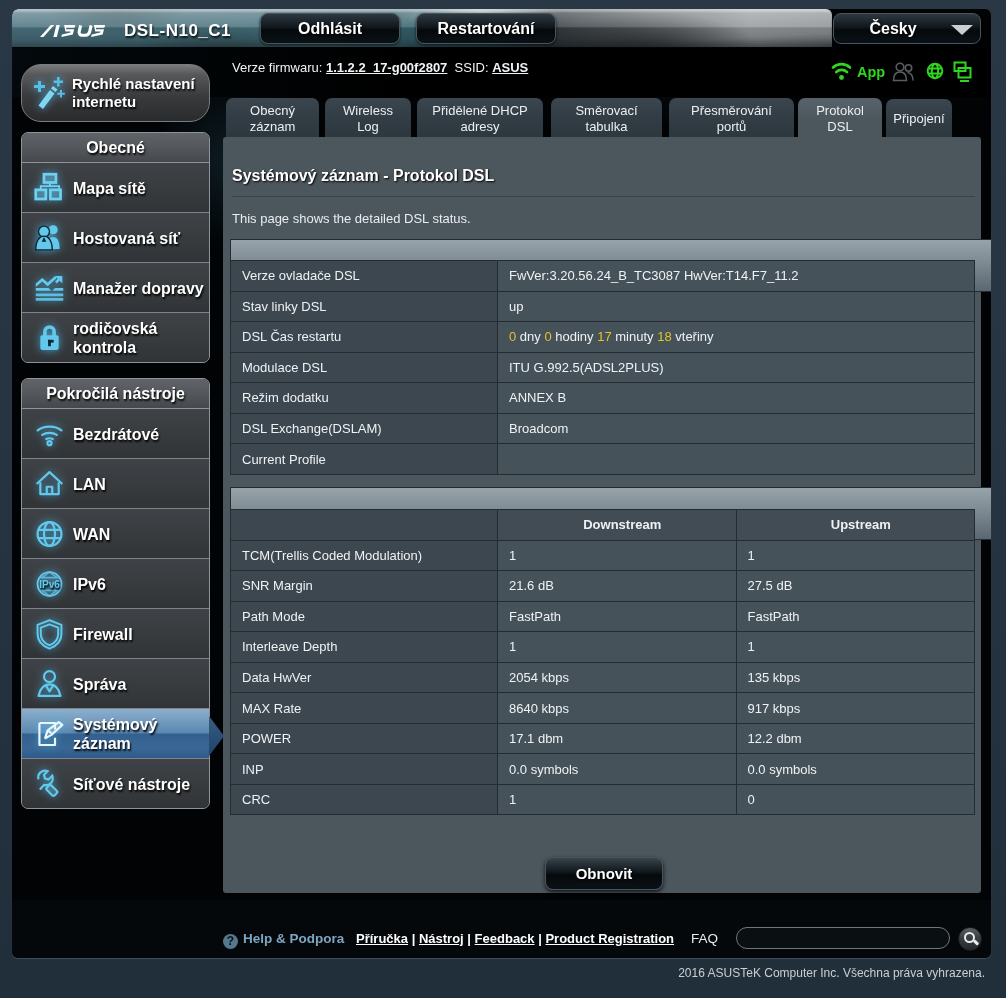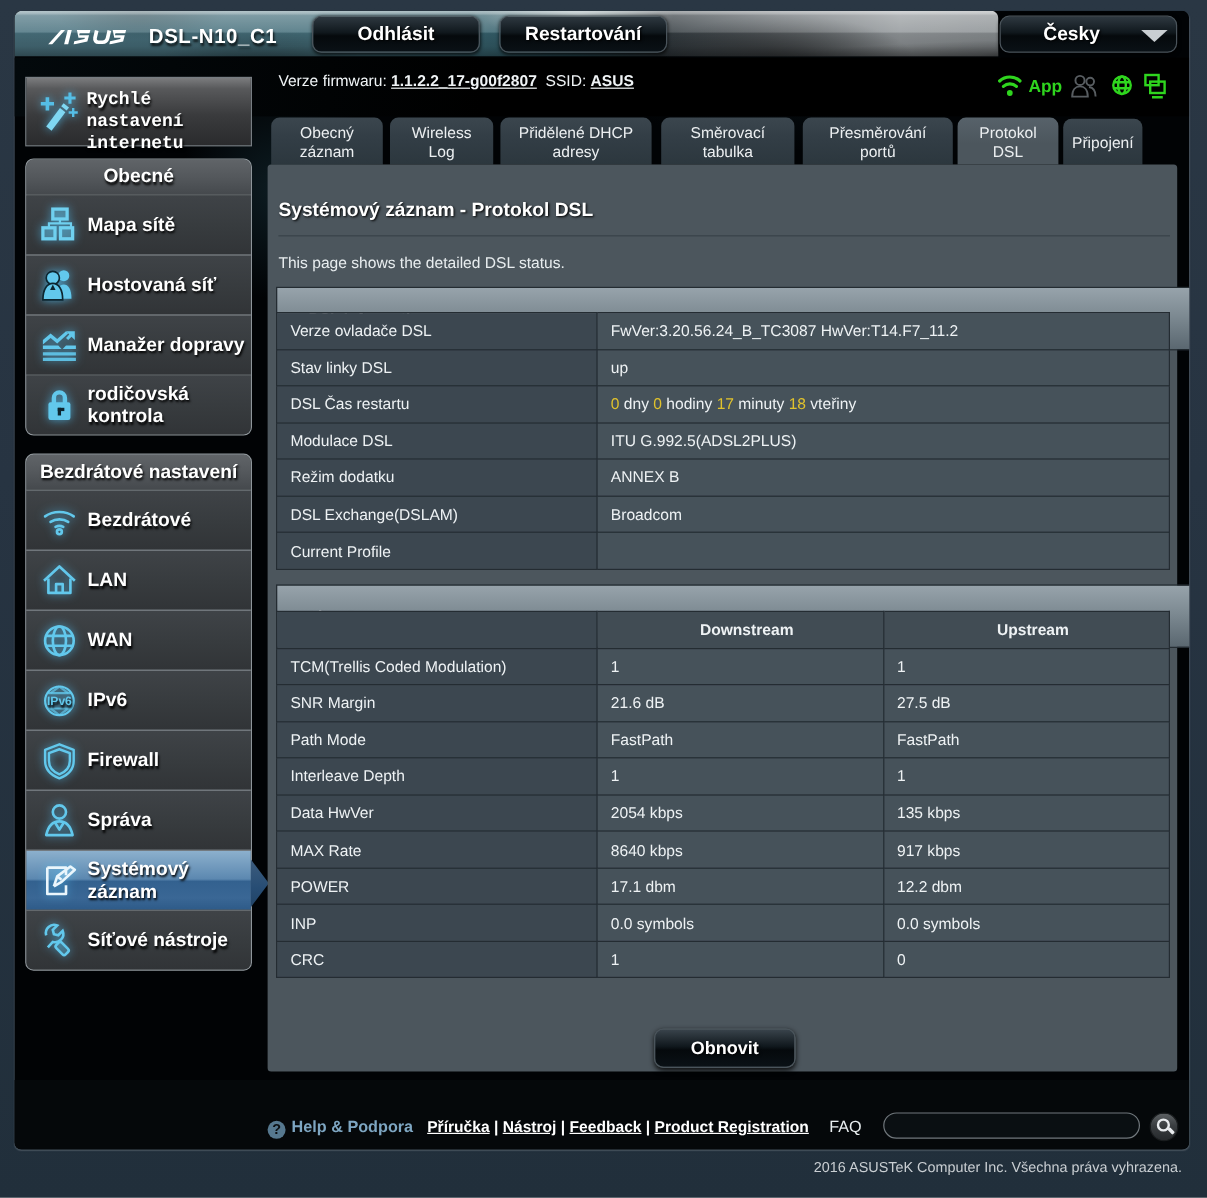--- a/index.html
+++ b/index.html
@@ -27,21 +27,21 @@
 #btn-logout{left:248px;width:138px;}
 #btn-reboot{left:404px;width:138px;}
 #lang{left:821px;width:146px;padding-right:0;text-indent:-28px;}
 #lang .tri{position:absolute;right:7px;top:11px;width:0;height:0;border-left:11px solid transparent;border-right:11px solid transparent;border-top:10px solid #c9ced2;}
 
 #fwrow{position:absolute;left:0;top:39px;width:979px;height:49px;background:linear-gradient(90deg,#03090c,#000 40%);}
 #fwtext{position:absolute;left:220px;top:12px;font-size:13px;color:#f0f4f6;}
 #fwtext b{font-weight:bold;text-decoration:underline;}
 #fwicons{position:absolute;left:818px;top:12px;}
 
-#qis{position:absolute;left:9px;top:55px;width:187px;height:56px;border-radius:0;border:1px solid #777d82;background:linear-gradient(180deg,#7b7c7e 0%,#58595b 16%,#3a3b3d 55%,#2a2b2d 100%);font-family:Liberation Mono, monospace;}
+#qis{position:absolute;left:9px;top:55px;width:187px;height:56px;border-radius:20px;border:1px solid #777d82;background:linear-gradient(180deg,#7b7c7e 0%,#58595b 16%,#3a3b3d 55%,#2a2b2d 100%);}
 #qis .txt{position:absolute;left:50px;top:10px;font-size:15px;font-weight:bold;color:#fff;line-height:18px;text-shadow:1px 2px 2px #000;}
 .sgroup{position:absolute;left:9px;width:187px;border:1px solid #8e959a;border-radius:7px;background:#3a3e41;}
 #grp1{top:123px;}
 #grp2{top:369px;}
 .shead{height:29px;background:linear-gradient(180deg,#606468 0%,#54585c 50%,#45494d 100%);color:#fff;font-weight:bold;font-size:16px;text-align:center;line-height:29px;text-shadow:1px 2px 2px #000;border-bottom:1px solid #8e959a;border-radius:6px 6px 0 0;}
 .sitem{position:relative;height:49px;background:linear-gradient(180deg,#3f4347 0%,#373b3e 55%,#313437 100%);border-top:1px solid #7e8489;color:#fff;font-weight:bold;font-size:16px;text-shadow:1px 2px 2px #000;}
 .sitem:last-child{border-radius:0 0 6px 6px;}
 .shead+.sitem{border-top:none;}
 .sitem .lbl{position:absolute;left:51px;top:50%;transform:translateY(-50%);line-height:19px;}
 .sitem .ic{position:absolute;left:11px;top:50%;transform:translateY(-50%);width:33px;height:33px;filter:drop-shadow(0 0 4px rgba(80,190,240,.75));}
@@ -181,21 +181,21 @@
             <path d="M11 16 v-5 a7 7 0 0 1 14 0 v5 h-4 v-5 a3 3 0 0 0-6 0 v5z"></path>
             <rect x="8" y="15" width="20" height="16" rx="2"></rect>
             <rect x="16.5" y="20" width="3" height="7" fill="#0d2630"></rect>
             <rect x="16.5" y="20" width="6" height="3" fill="#0d2630"></rect>
           </g>
         </svg>
         <span class="lbl">rodičovská<br>kontrola</span>
       </div>
   </div>
   <div class="sgroup" id="grp2">
-    <div class="shead">Bezdrátové nastavení</div>
+    <div class="shead">Pokročilá nástroje</div>
     <div class="sitem">
         <svg class="ic" viewBox="0 0 36 36">
           <g stroke="#62c8ec" fill="none" stroke-width="2.4" stroke-linecap="round">
             <path d="M5 14 a18 13 0 0 1 26 0"></path>
             <path d="M10 19 a12 9 0 0 1 16 0"></path>
             <path d="M14.5 23.5 a6.5 5 0 0 1 7 0"></path>
             <circle cx="18" cy="28" r="2.2"></circle>
           </g>
         </svg>
         <span class="lbl">Bezdrátové</span>

